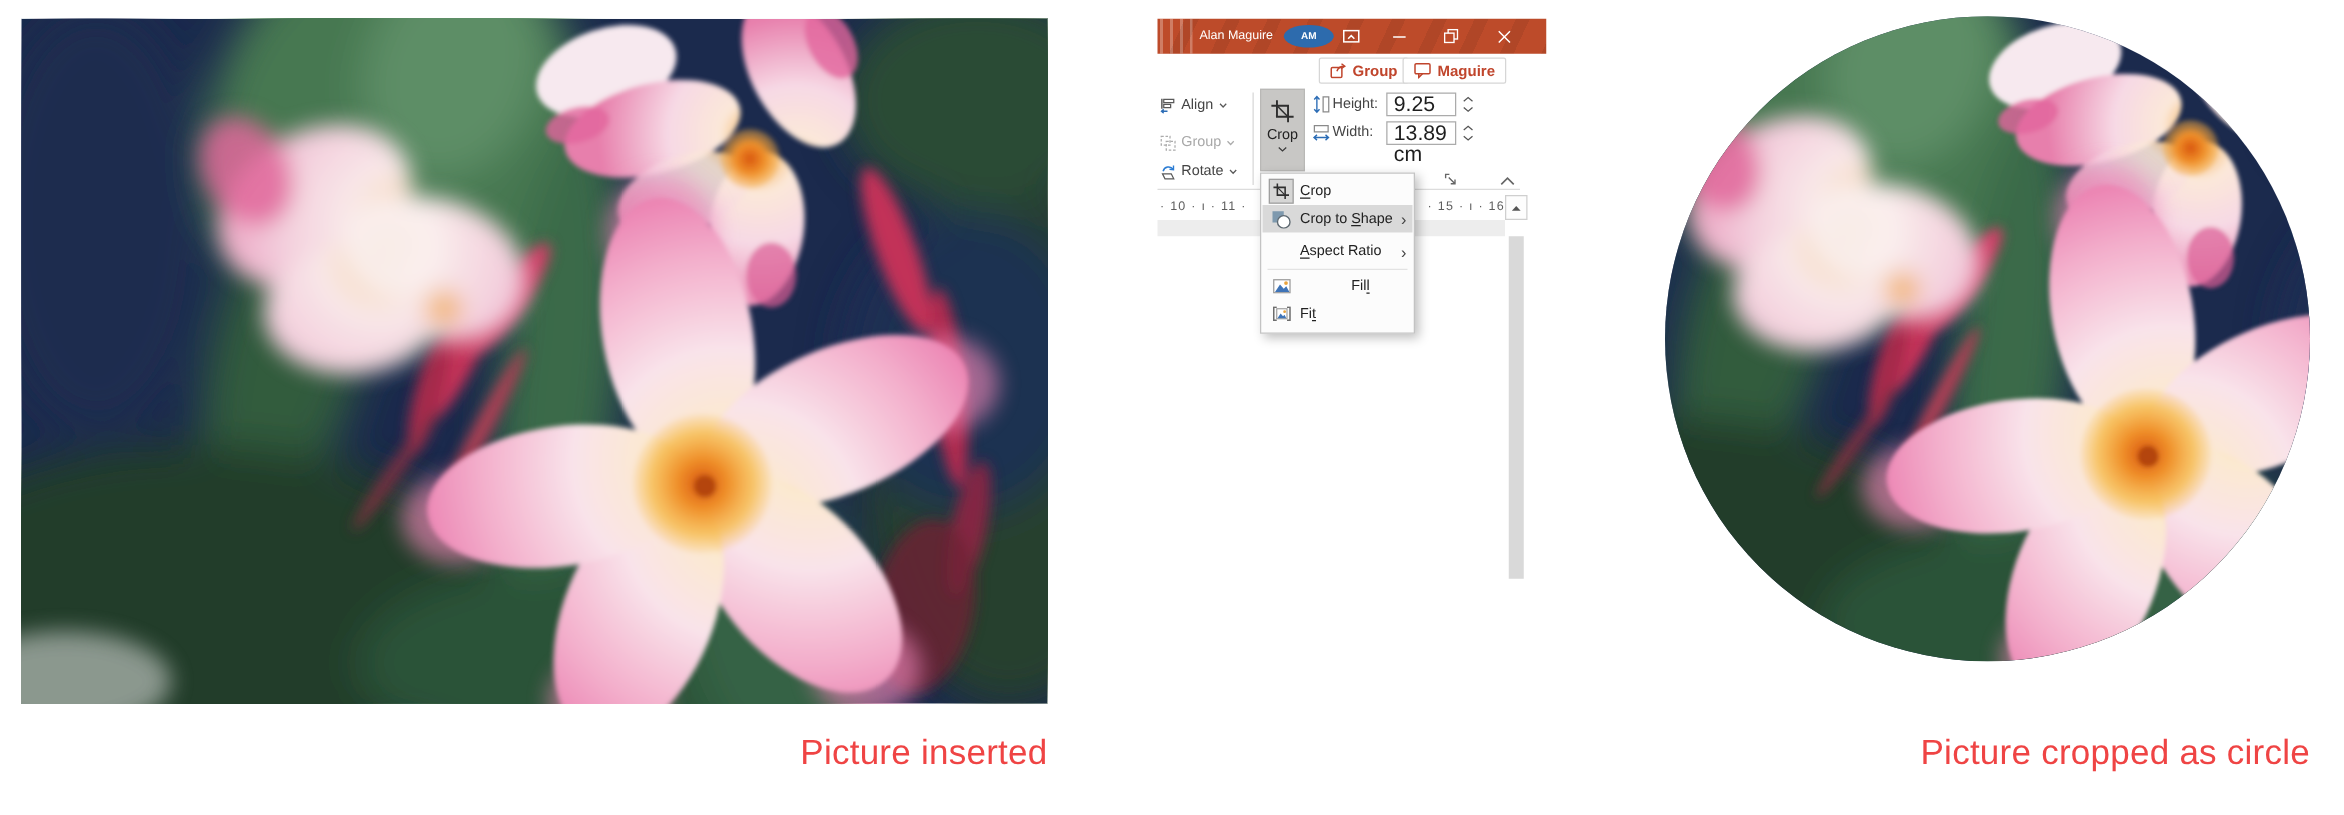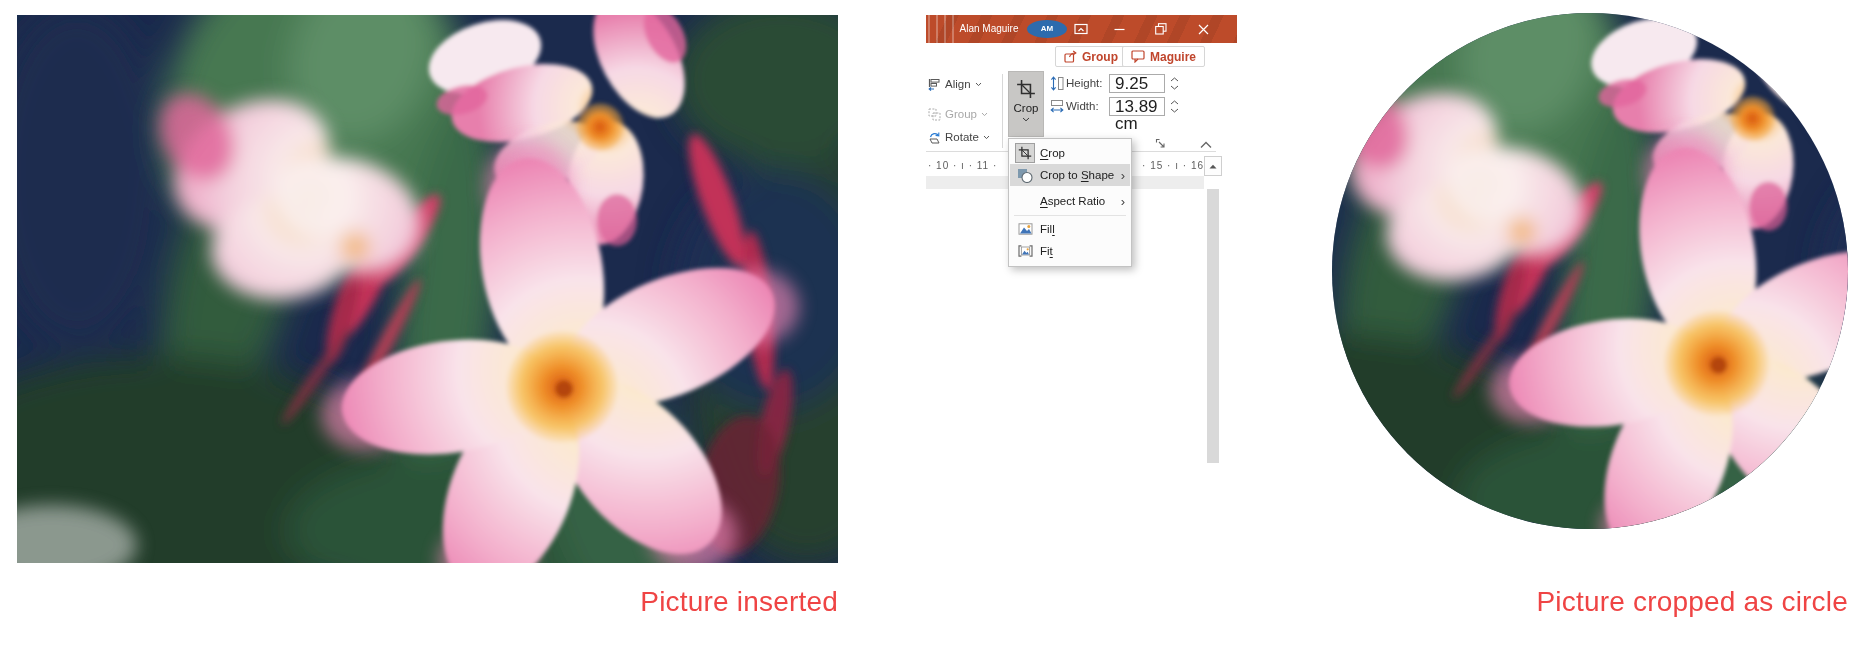--- a/index.html
+++ b/index.html
@@ -380,21 +380,21 @@
     </div>
 
     <div class="abs menu-item" style="top:51px;">
       <span class="ico-cell"></span>
       <span class="txt"><span></span><span class="accel">A</span><span>spect Ratio</span></span>
       <span class="arrow">›</span>
     </div>
 
     <div class="abs menu-sep" style="top:76px;"></div>
 
-    <div class="abs menu-item" style="top:79px;">
+    <div class="abs menu-item" style="top:79px;gap:41px;">
       <span class="ico-cell">
         <svg width="15" height="12" viewBox="0 0 15 12">
           <rect x="1" y="0.8" width="13" height="10.4" fill="#fff" stroke="#9a9a9a" stroke-width="1"></rect>
           <path d="M2 10.5 L6 4.5 L9 8 L11 6 L13.5 10.5 Z" fill="#3F74B8"></path>
           <circle cx="10.8" cy="3.4" r="1.5" fill="#E8A33D"></circle>
         </svg>
       </span>
       <span class="txt"><span>Fil</span><span class="accel">l</span><span></span></span>
     </div>
 

